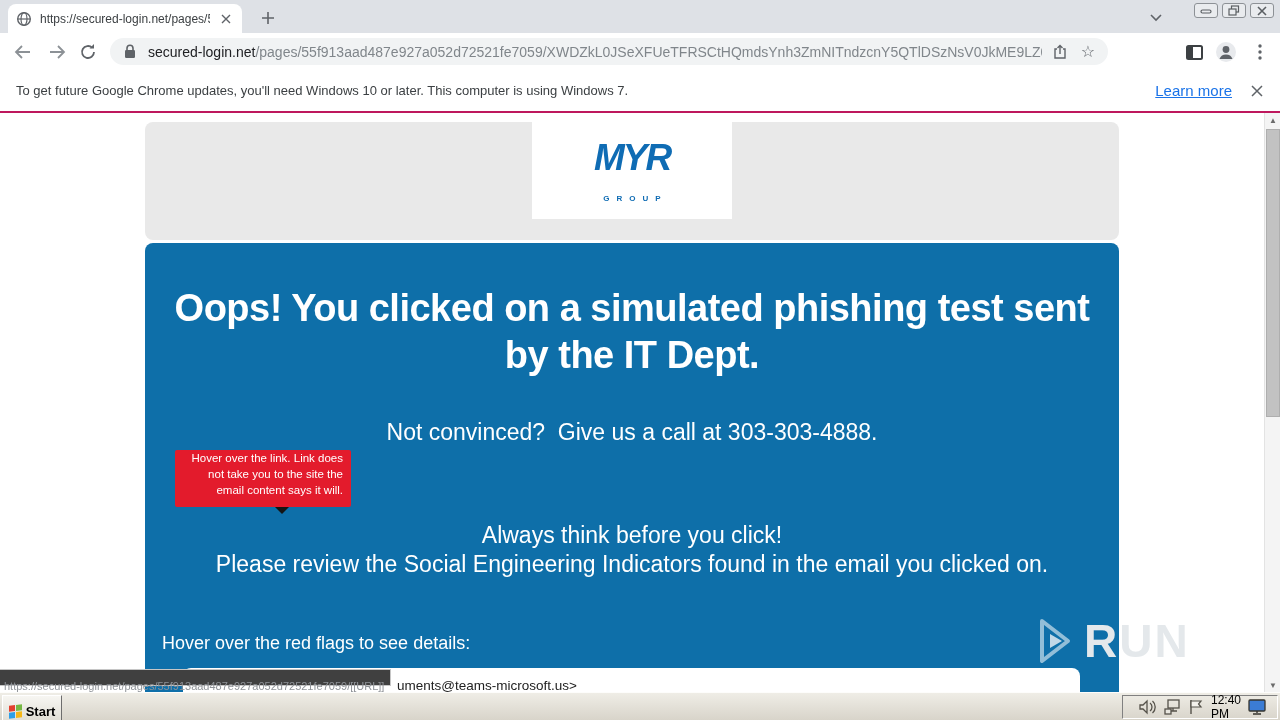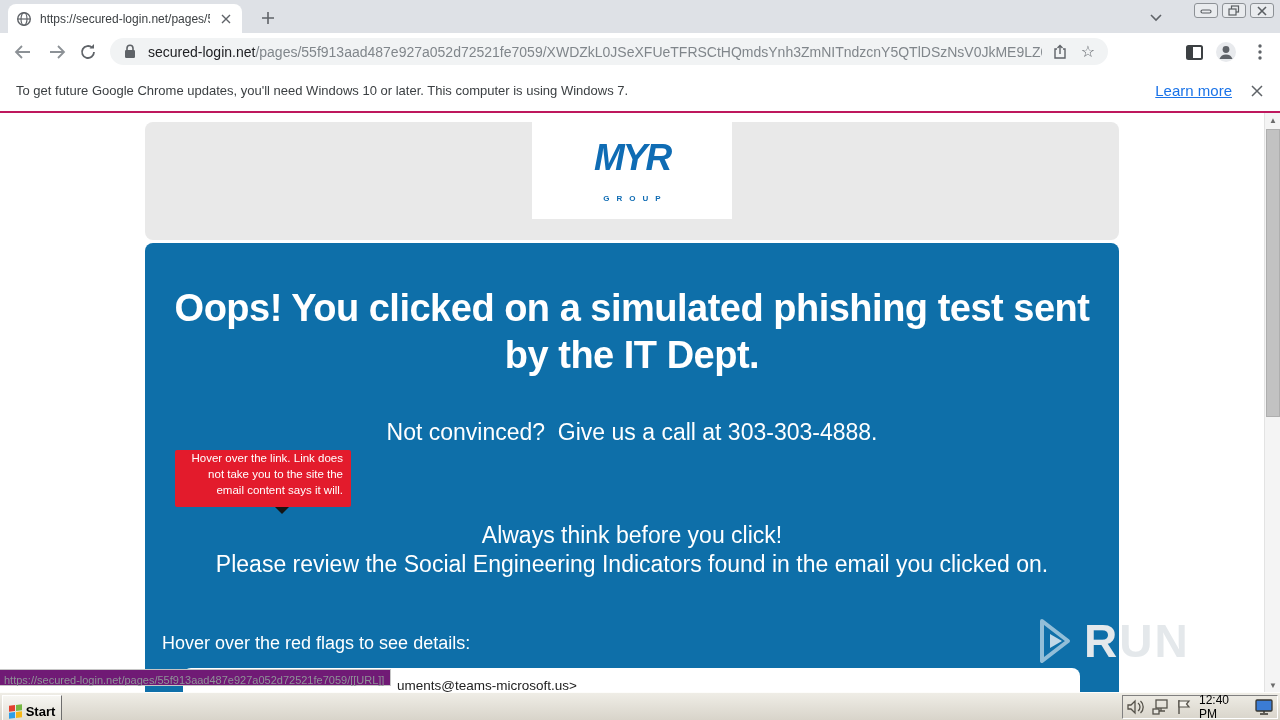--- a/index.html
+++ b/index.html
@@ -64,35 +64,35 @@
                font-weight:bold; font-size:46px; letter-spacing:2px; pointer-events:none; }
   .wm-left { color:rgba(255,255,255,0.55); }
   .wm-right { color:#e4e8eb; }
 
   
   .scrollbar { left:1264px; top:0; width:16px; height:579px; background:#f4f4f4; border-left:1px solid #e3e3e3; }
   .sb-arrow { position:absolute; left:0; width:16px; height:14px; display:flex; align-items:center; justify-content:center;
               font-size:8px; color:#6b6b6b; }
   .sb-thumb { position:absolute; left:1px; top:16px; width:14px; height:288px; background:#c2c2c2; border:1px solid #aeaeae; }
 
-  .status-tooltip { left:0; top:556px; height:17px; background:#701a75; border:1px solid #c6c6c6; border-left:none;
-                    font-size:11px; color:#8f9398; padding:4px 6px 0 4px; white-space:nowrap; }
+  .status-tooltip { left:0; top:556px; height:17px; background:#404040; border:1px solid #c6c6c6; border-left:none;
+                    font-size:11px; color:#8f9398; padding:10px 6px 0 4px; white-space:nowrap; }
 
   
   .taskbar { left:0; top:692px; width:1280px; height:28px;
              background:linear-gradient(#efede6, #d8d4ca); border-top:1px solid #fdfdfb; }
   .start-btn { left:2px; top:2px; width:60px; height:32px; background:linear-gradient(#f7f6f2,#dcd9cf);
                border:1px solid; border-color:#fff #6d6d6d #6d6d6d #fff; display:flex; align-items:center;
                justify-content:center; gap:4px; font-size:13px; font-weight:bold; color:#000; }
   .flag-logo { width:13px; height:13px; display:grid; grid-template-columns:6px 6px; grid-template-rows:6px 6px;
                gap:1px; transform:skewY(-6deg); }
   .flag-logo i:nth-child(1){background:#e3402f;} .flag-logo i:nth-child(2){background:#76b843;}
   .flag-logo i:nth-child(3){background:#2e9fe6;} .flag-logo i:nth-child(4){background:#f6b717;}
   .tray { left:1122px; top:2px; width:156px; height:24px; border:1px solid; border-color:#808080 #fff #fff #808080;
-          display:flex; align-items:center; gap:7px; padding:0 4px; }
+          display:flex; align-items:center; gap:7px; padding:0 16px; }
   .clock { font-size:12px; color:#000; }
 
   svg { display:block; }
 </style>
 </head>
 <body>
 
 <div class="abs tabstrip">
   <div class="abs tab">
     <span>

